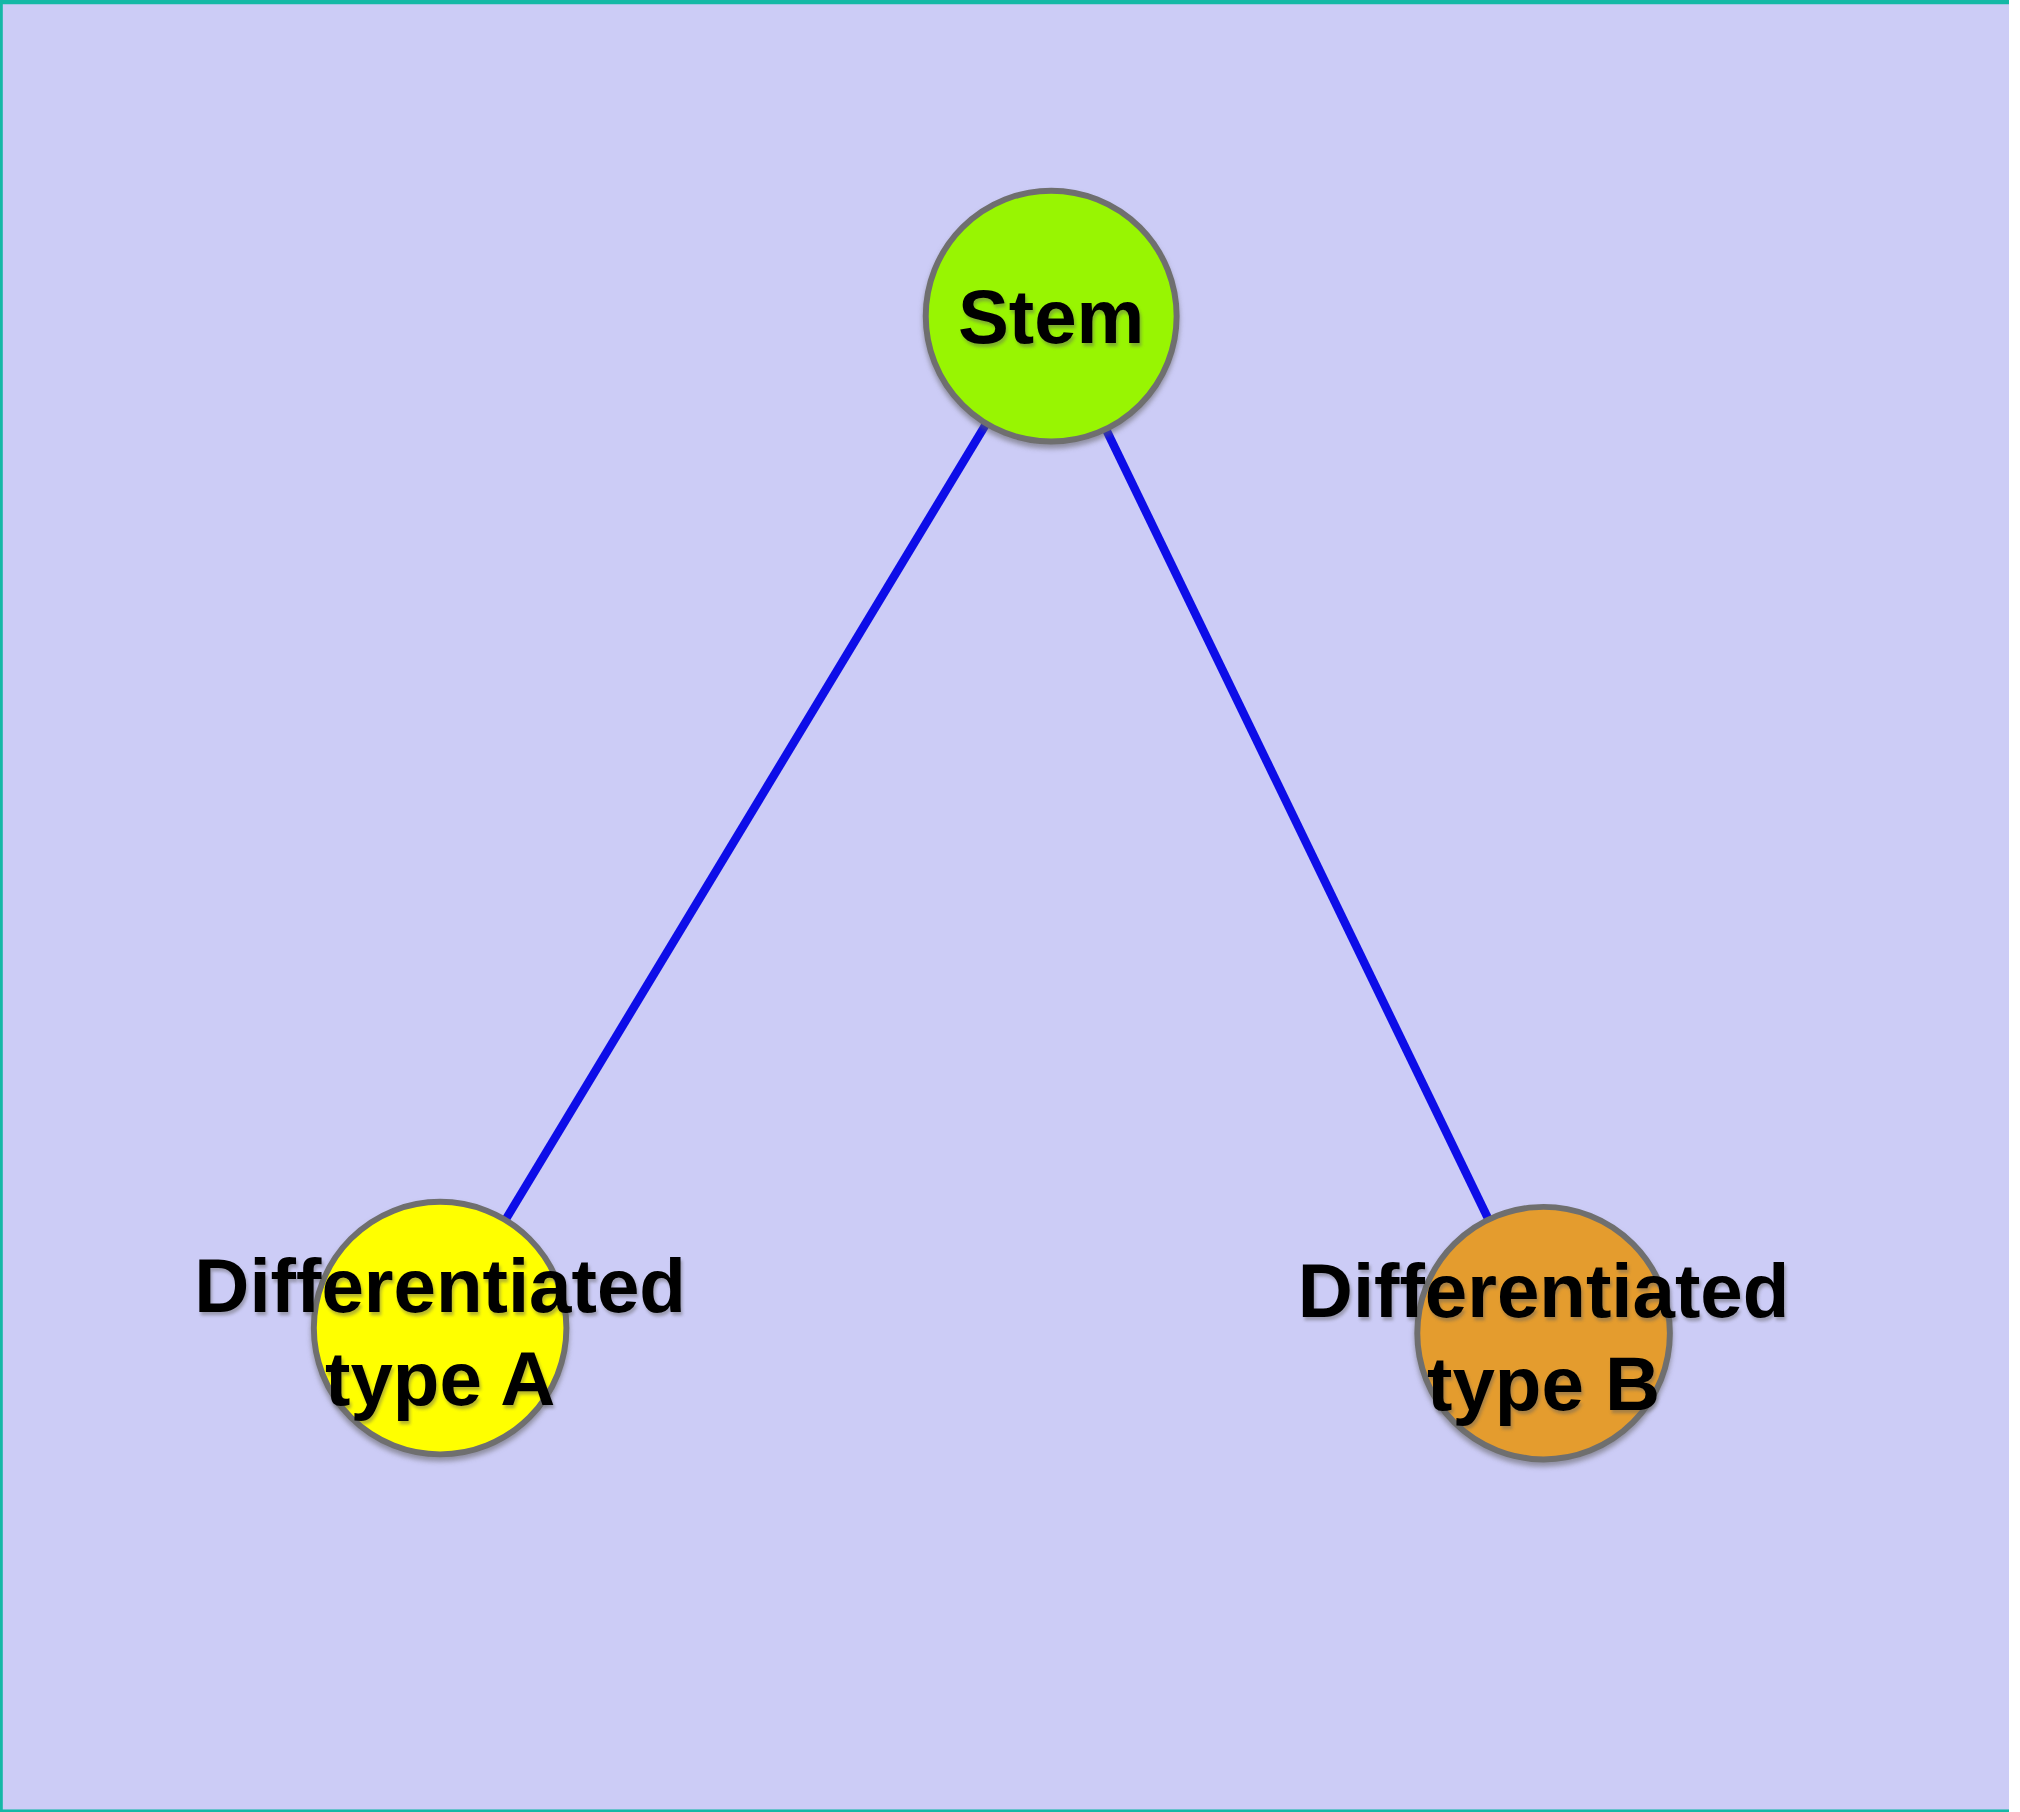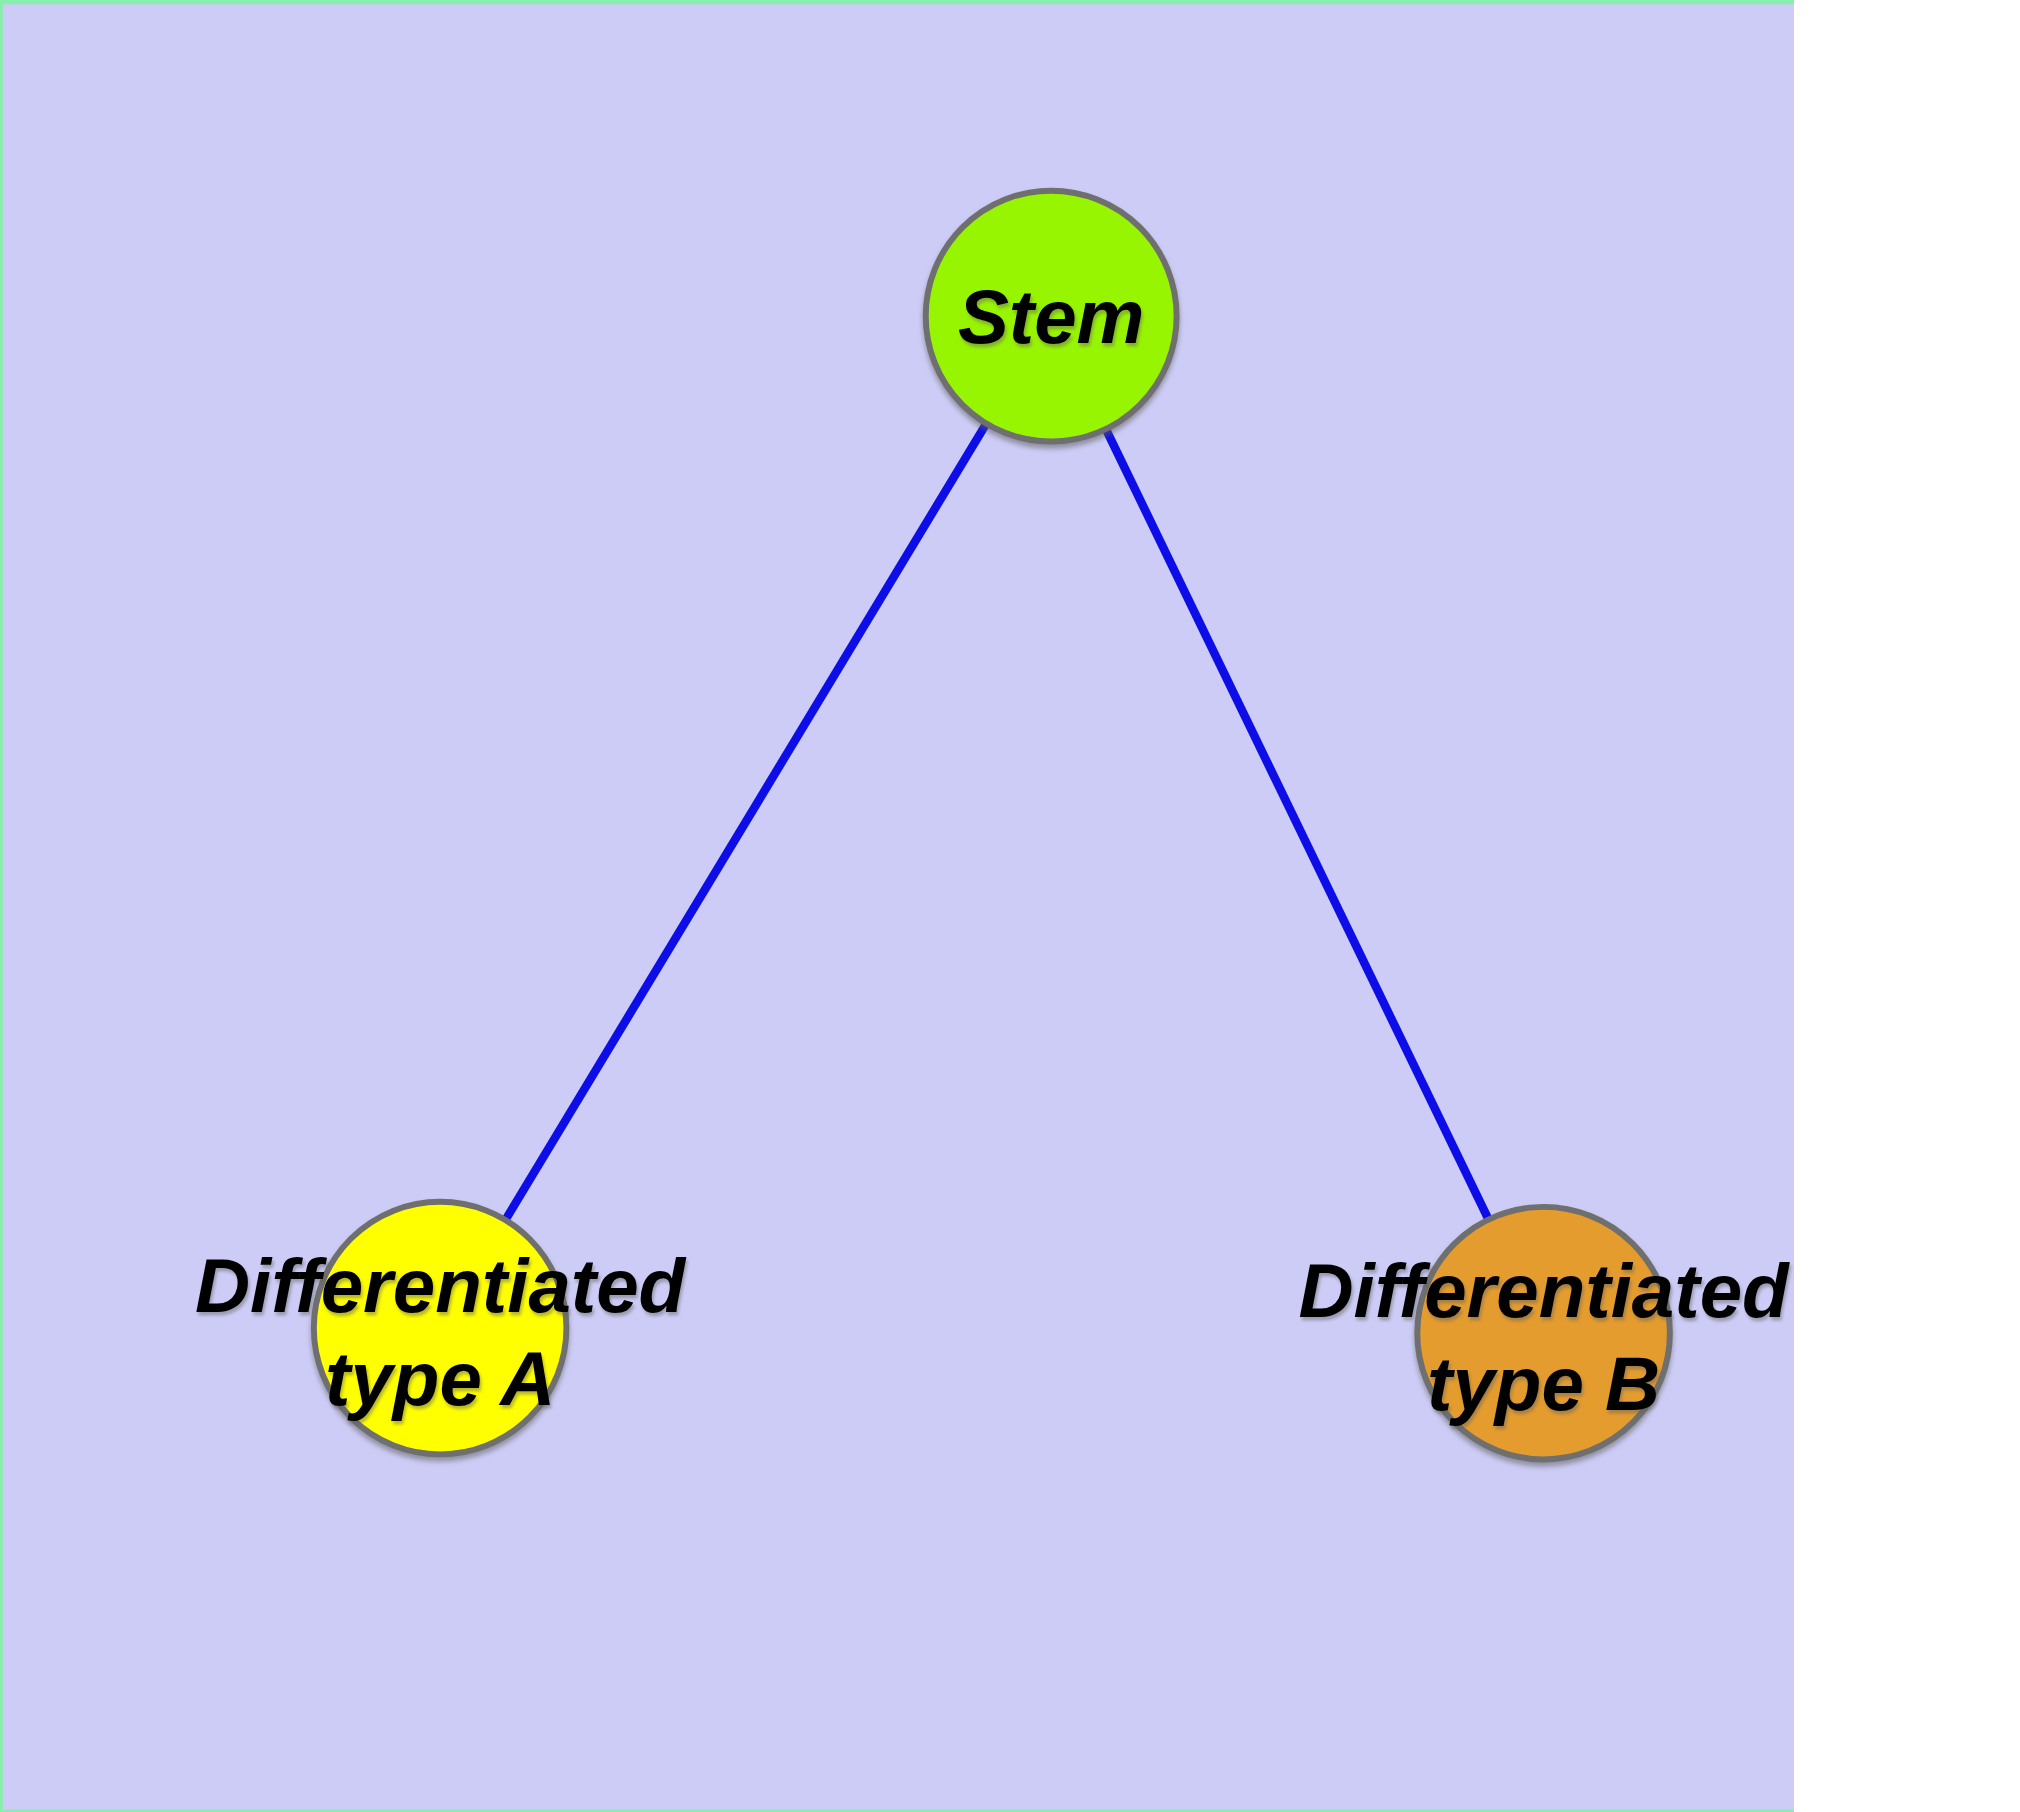--- a/index.html
+++ b/index.html
@@ -3,25 +3,24 @@
 <meta charset="utf-8">
 <style>
   html, body {
     margin: 0;
     padding: 0;
     background: #ffffff;
     font-family: "Liberation Sans", sans-serif;
   }
   .stage {
     position: relative;
-    width: 1794px;
+    width: 2009px;
     height: 1812px;
-    background: #86efac; 
+    background: #14b8a6; 
     overflow: hidden;
-    font-style: italic;
   }
   .graph-svg {
     position: absolute;
     left: 0;
     top: 0;
     width: 2021px;
     height: 1812px;
     display: block;
   }
   .edge {

